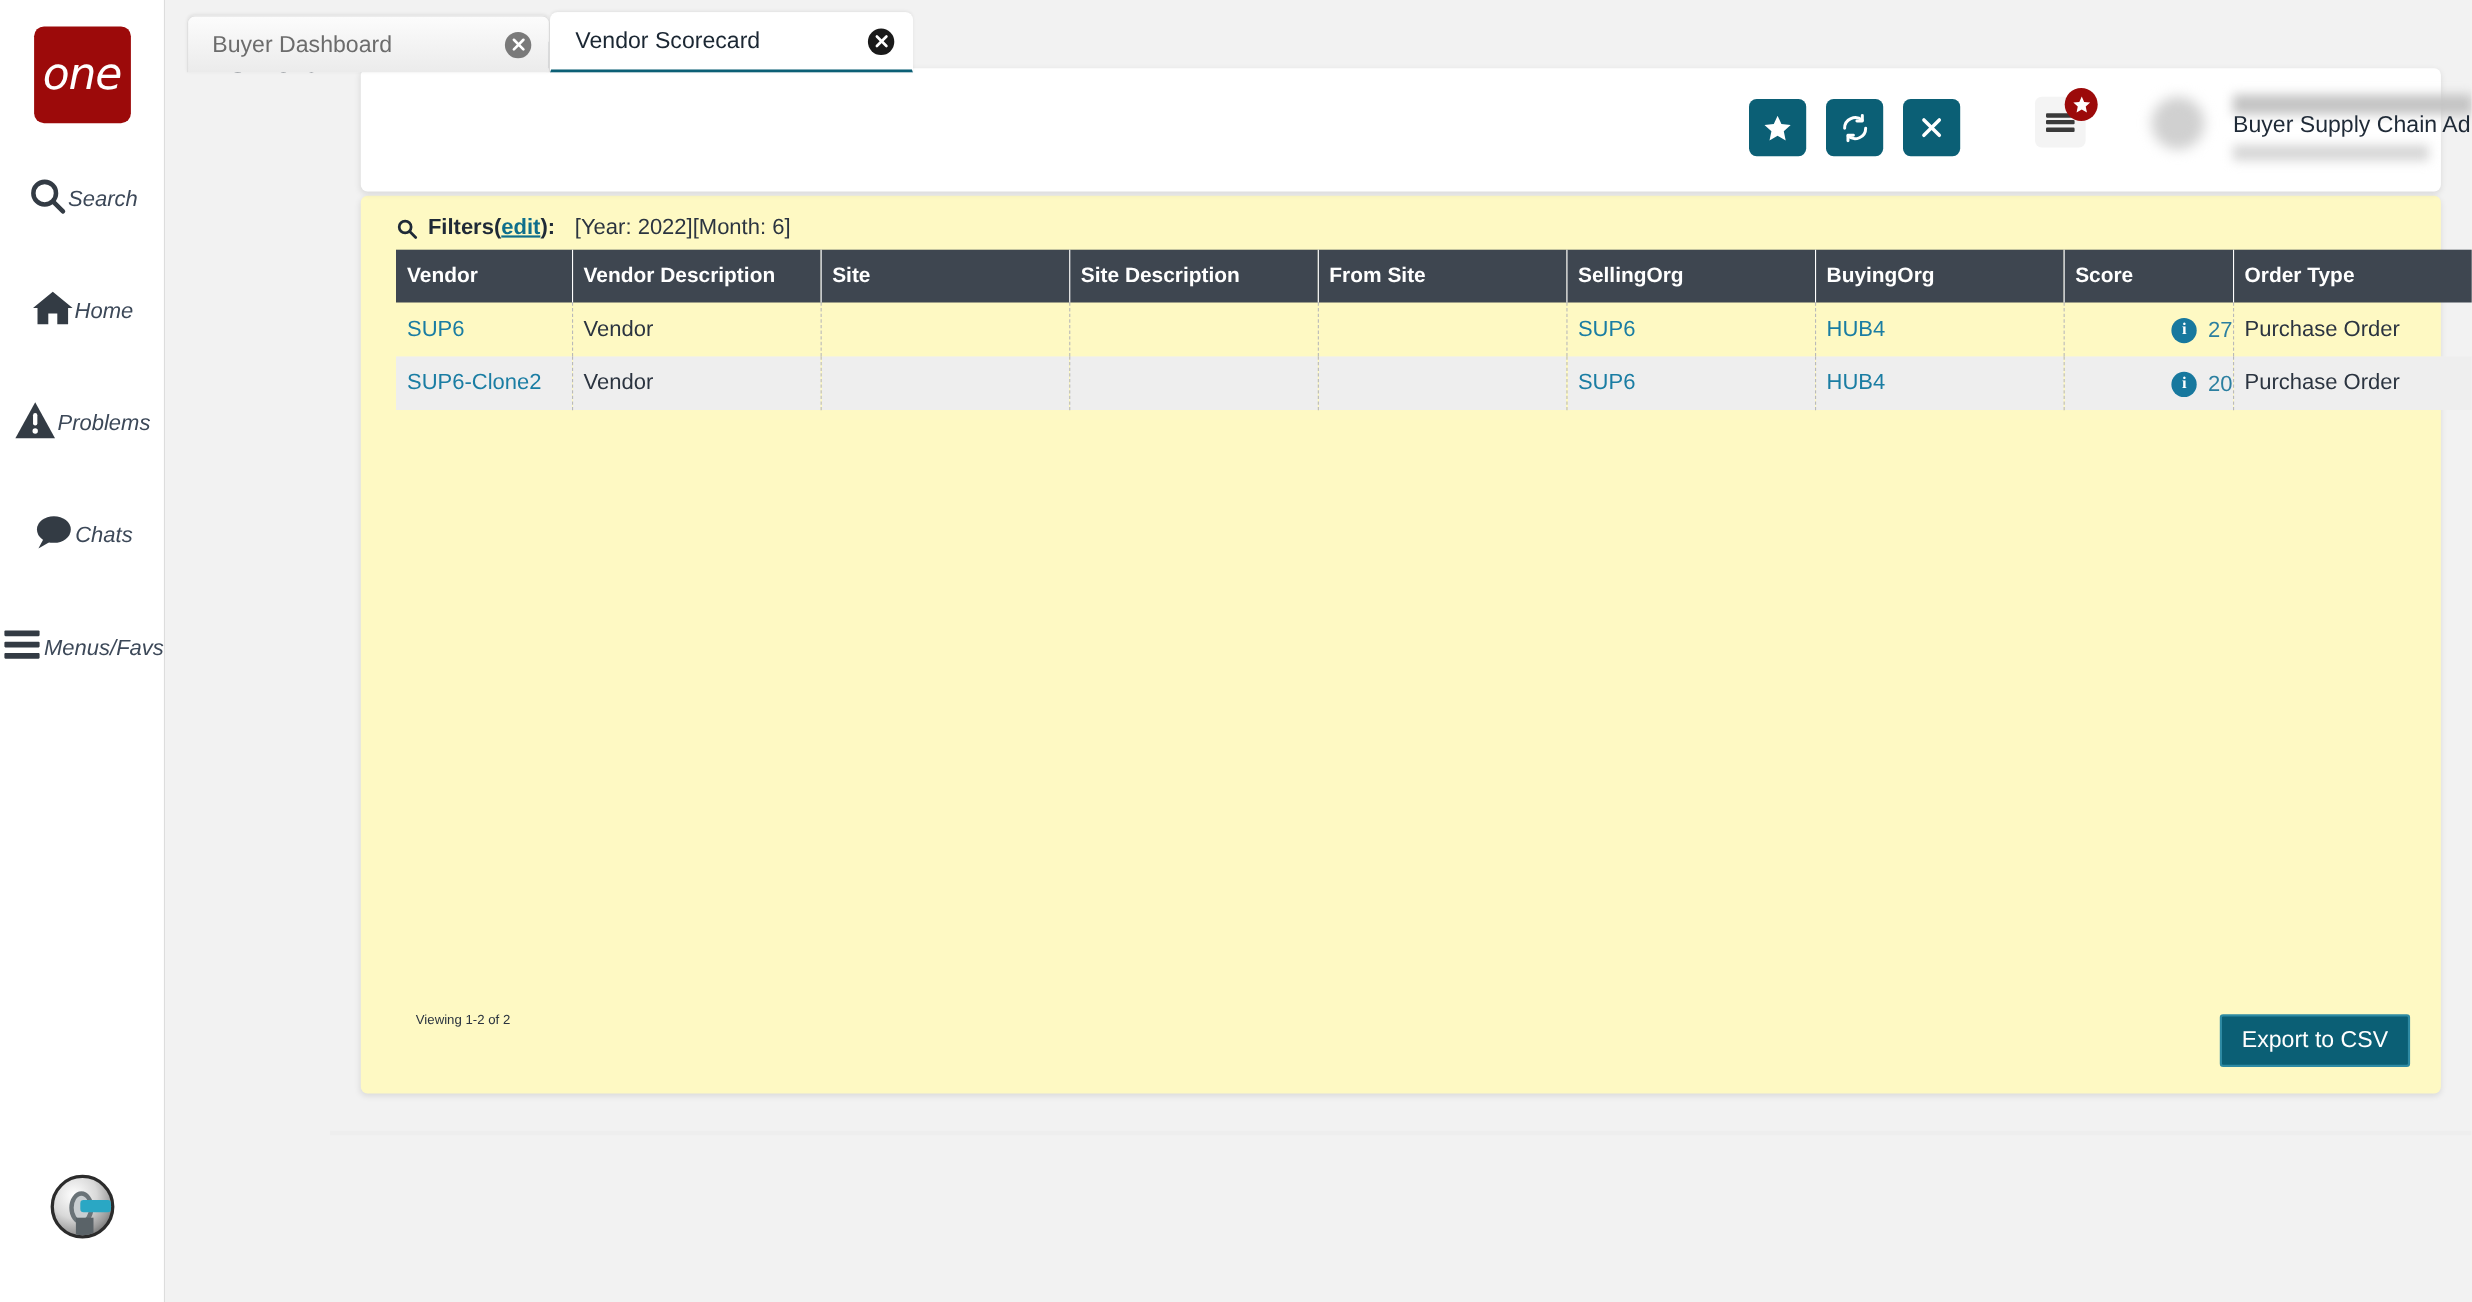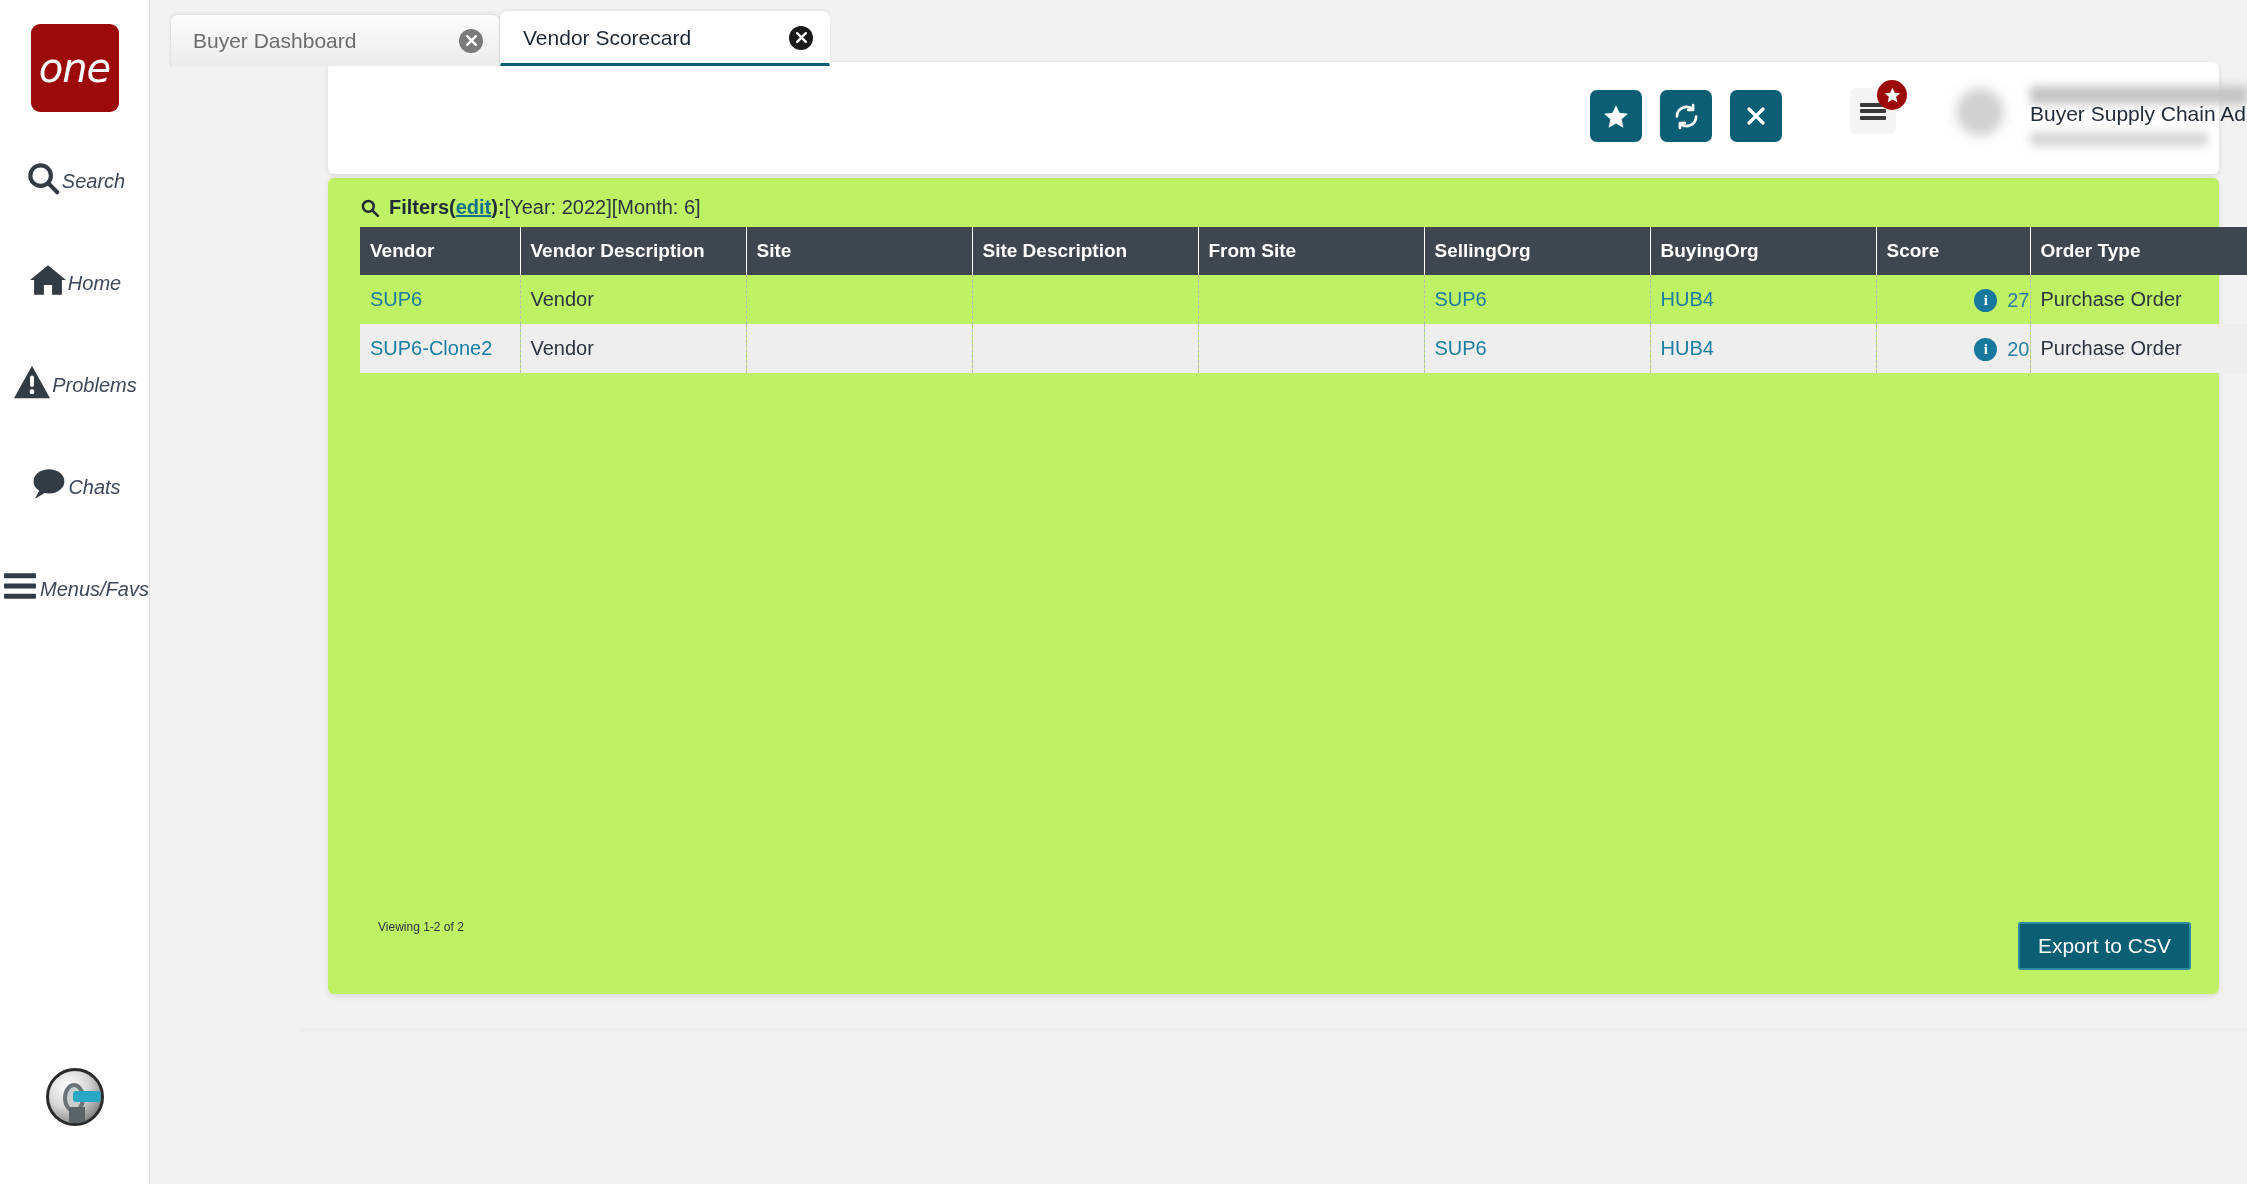--- a/index.html
+++ b/index.html
@@ -242,37 +242,37 @@
     color: #1f2a37;
     white-space: nowrap;
   }
 
   
   #content-card {
     position: absolute;
     left: 178px; right: 28px;
     top: 178px;
     bottom: 38px;
-    background: #bef264;
+    background: #fef9c3;
     border-radius: 6px;
     box-shadow: 0 2px 6px rgba(0,0,0,0.10);
     z-index: 1;
   }
   .filters-row {
     display: flex;
     align-items: center;
     padding: 18px 0 8px 32px;
     font-size: 20px;
     color: #1f2a37;
   }
   .filters-row .mag { margin-right: 9px; display:flex; }
   .filters-label { font-weight: bold; }
   .filters-edit { color: #0f6f8c; text-decoration: underline; cursor: pointer; font-weight: bold; }
   .filters-colon { font-weight: bold; }
-  .filters-val { color: #2b3440; font-weight: normal; }
+  .filters-val { margin-left: 18px; color: #2b3440; font-weight: normal; }
 
   
   table.grid {
     width: calc(100% - 32px);
     margin-left: 32px;
     border-collapse: collapse;
     table-layout: fixed;
   }
   table.grid thead th {
     background: #3e4650;

